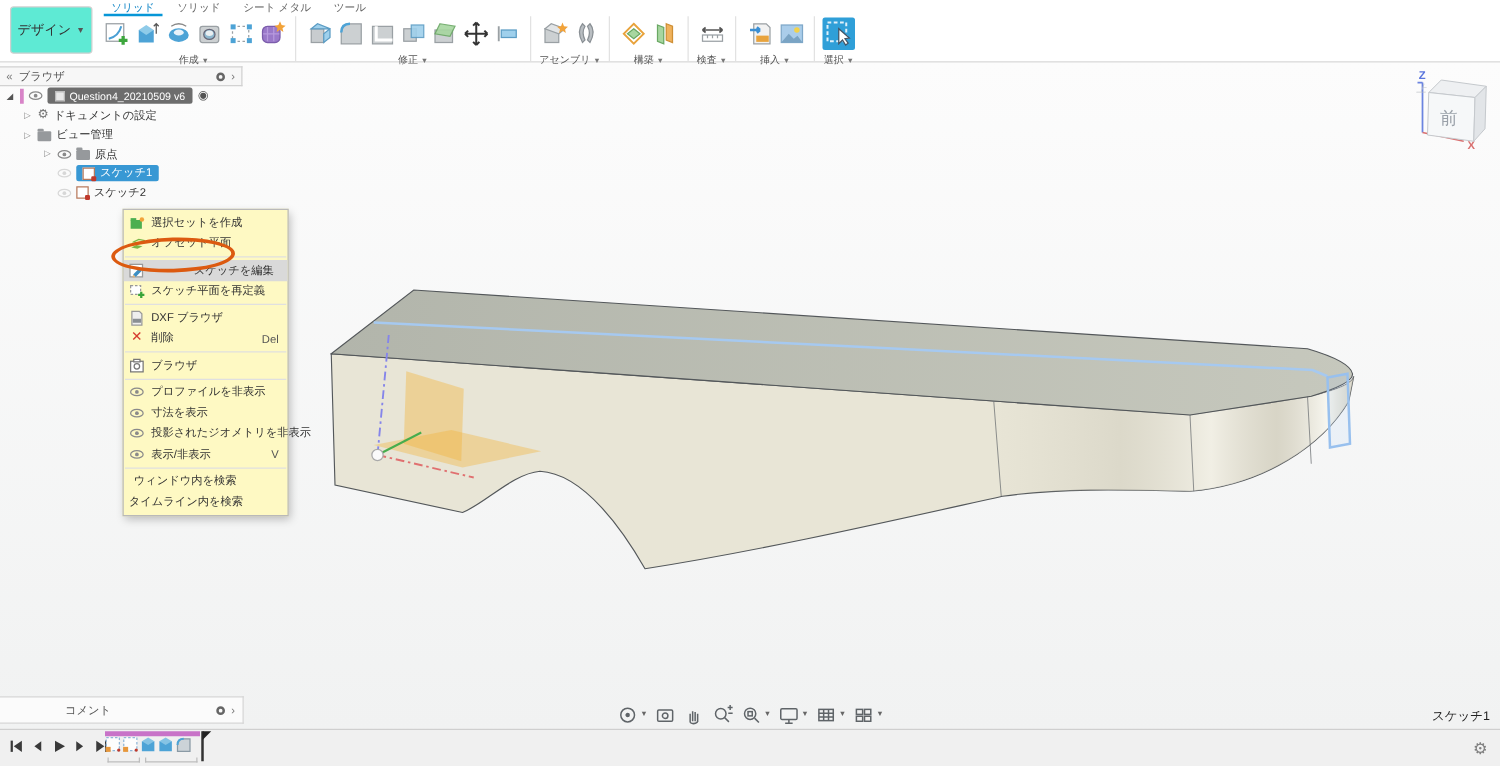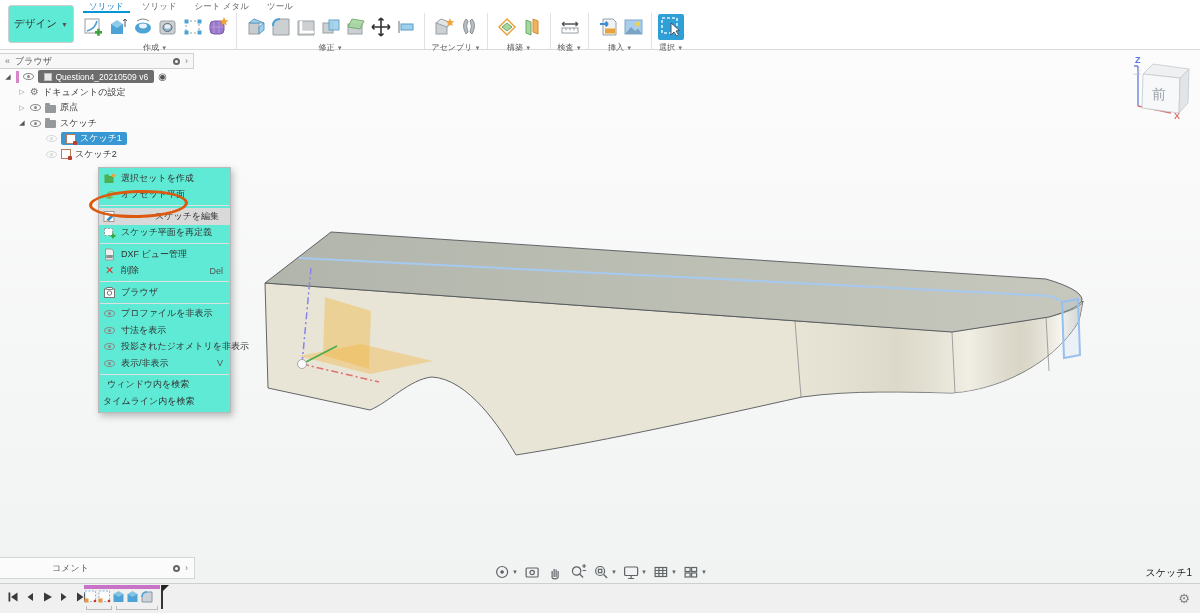--- a/index.html
+++ b/index.html
@@ -42,21 +42,21 @@
   .folder::before { content:''; position:absolute; top:-2px; left:0; width:5px; height:2px; background:#96999c; border-radius:1px 1px 0 0; }
   .gearico { font-size:10px; color:#777; line-height:1; }
   .rootpill { background:#6d6d6d; color:#fff; border-radius:2px; height:13px; display:flex; align-items:center; gap:4px; padding:0 6px; font-size:8.5px; }
   .cubeico { width:8px; height:8px; background:#e8e8e8; border:1px solid #bbb; }
   .radio { font-size:10px; color:#555; }
   .skico { width:10px; height:10px; border:1px solid #b87a5c; background:#fff; position:relative; flex:none; }
   .skico::after { content:''; position:absolute; width:4px; height:4px; background:#c0392b; border-radius:1px; right:-2px; bottom:-2px; }
   .bluepill { background:#3898d4; color:#fff; border-radius:2px; height:13px; display:flex; align-items:center; gap:4px; padding:0 5px; }
 
   
-  .cmenu { position:absolute; left:98px; top:167px; width:133px; background:#5eead4; border:1px solid #b9b9b9; box-shadow:2px 3px 7px rgba(0,0,0,.25); padding:2px 0; z-index:10; font-size:9px; color:#333; }
+  .cmenu { position:absolute; left:98px; top:167px; width:133px; background:#fef9c3; border:1px solid #b9b9b9; box-shadow:2px 3px 7px rgba(0,0,0,.25); padding:2px 0; z-index:10; font-size:9px; color:#333; }
   .mi { height:16.5px; display:flex; align-items:center; gap:5px; padding:0 7px 0 4px; white-space:nowrap; }
   .mi.hl { background:#d9d9d9;gap:39px; }
   .mico { width:13px; height:13px; flex:none; display:flex; align-items:center; justify-content:center; }
   .msep { height:1px; background:#e0e0e0; margin:2px 1px; }
   .mshort { margin-left:auto; color:#555; }
   .xico { color:#d63b2f; font-weight:bold; font-size:11px; line-height:1; }
 
   
   .annot { position:absolute; left:89px; top:190px; width:99px; height:28px; border:3.5px solid #dc5a10; border-radius:50%; transform:rotate(-1.5deg); z-index:12; }
 
@@ -368,29 +368,28 @@
       </span>
       <span class="radio">◉</span>
     </div>
     <div class="trow" style="padding-left:18px">
       <span class="tri">▷</span>
       <span class="gearico">⚙</span>
       <span>ドキュメントの設定</span>
     </div>
     <div class="trow" style="padding-left:18px">
       <span class="tri">▷</span>
+      <span class="folder"></span>
+      <span>ビュー管理</span>
+    </div>
+    <div class="trow" style="padding-left:34px">
+      <span class="tri">▷</span>
       <span class="eye"></span>
       <span class="folder"></span>
       <span>原点</span>
-    </div>
-    <div class="trow" style="padding-left:18px">
-      <span class="tri exp">◢</span>
-      <span class="eye"></span>
-      <span class="folder"></span>
-      <span>スケッチ</span>
     </div>
     <div class="trow" style="padding-left:46px">
       <span class="eye ghost"></span>
       <span class="bluepill">
         <span class="skico"></span>
         <span>スケッチ1</span>
       </span>
     </div>
     <div class="trow" style="padding-left:46px">
       <span class="eye ghost"></span>
@@ -441,21 +440,21 @@
       <span>スケッチ平面を再定義</span>
     </div>
     <div class="msep"></div>
     <div class="mi">
       <span class="mico">
           <svg width="13" height="13">
             <path d="M2.5,1 L8.5,1 L10.5,3 L10.5,12 L2.5,12 Z" fill="#eee" stroke="#999"></path>
             <rect x="3.2" y="7" width="6.6" height="3.2" fill="#8a8f93"></rect>
           </svg>
         </span>
-      <span>DXF ビュー管理</span>
+      <span>DXF ブラウザ</span>
     </div>
     <div class="mi">
       <span class="mico xico">✕</span>
       <span>削除</span>
       <span class="mshort">Del</span>
     </div>
     <div class="msep"></div>
     <div class="mi">
       <span class="mico">
           <svg width="13" height="13">

